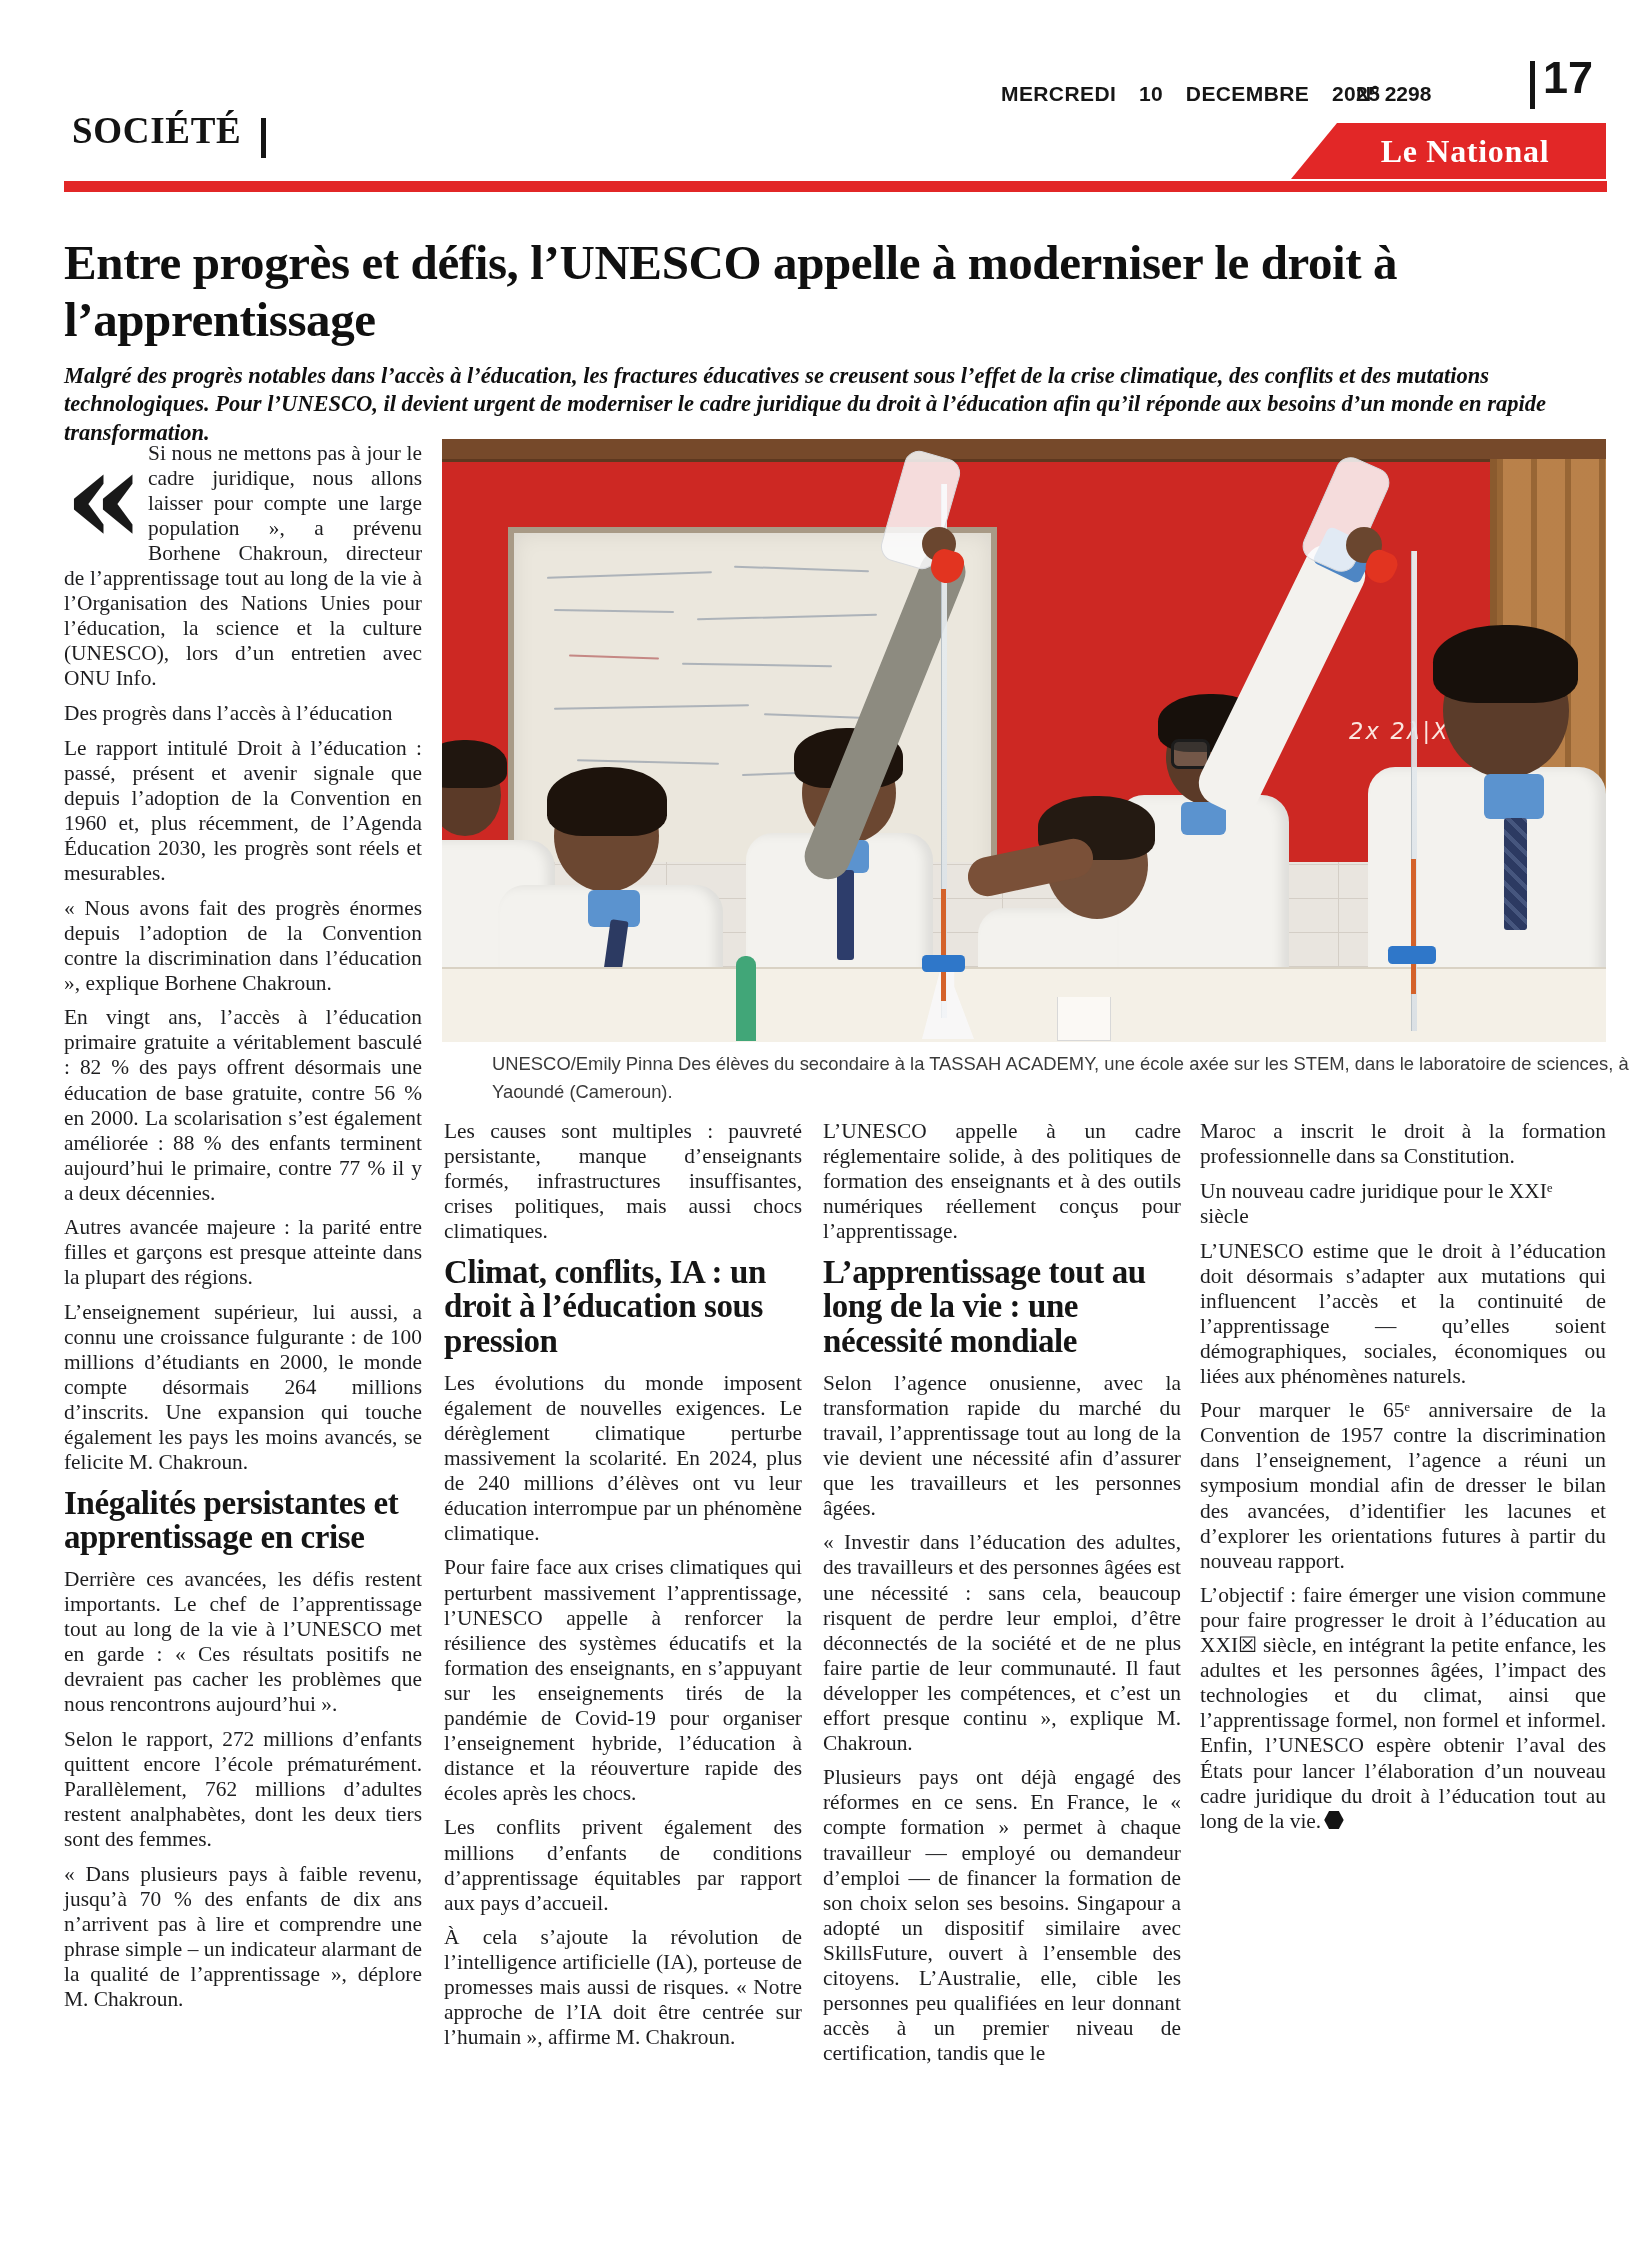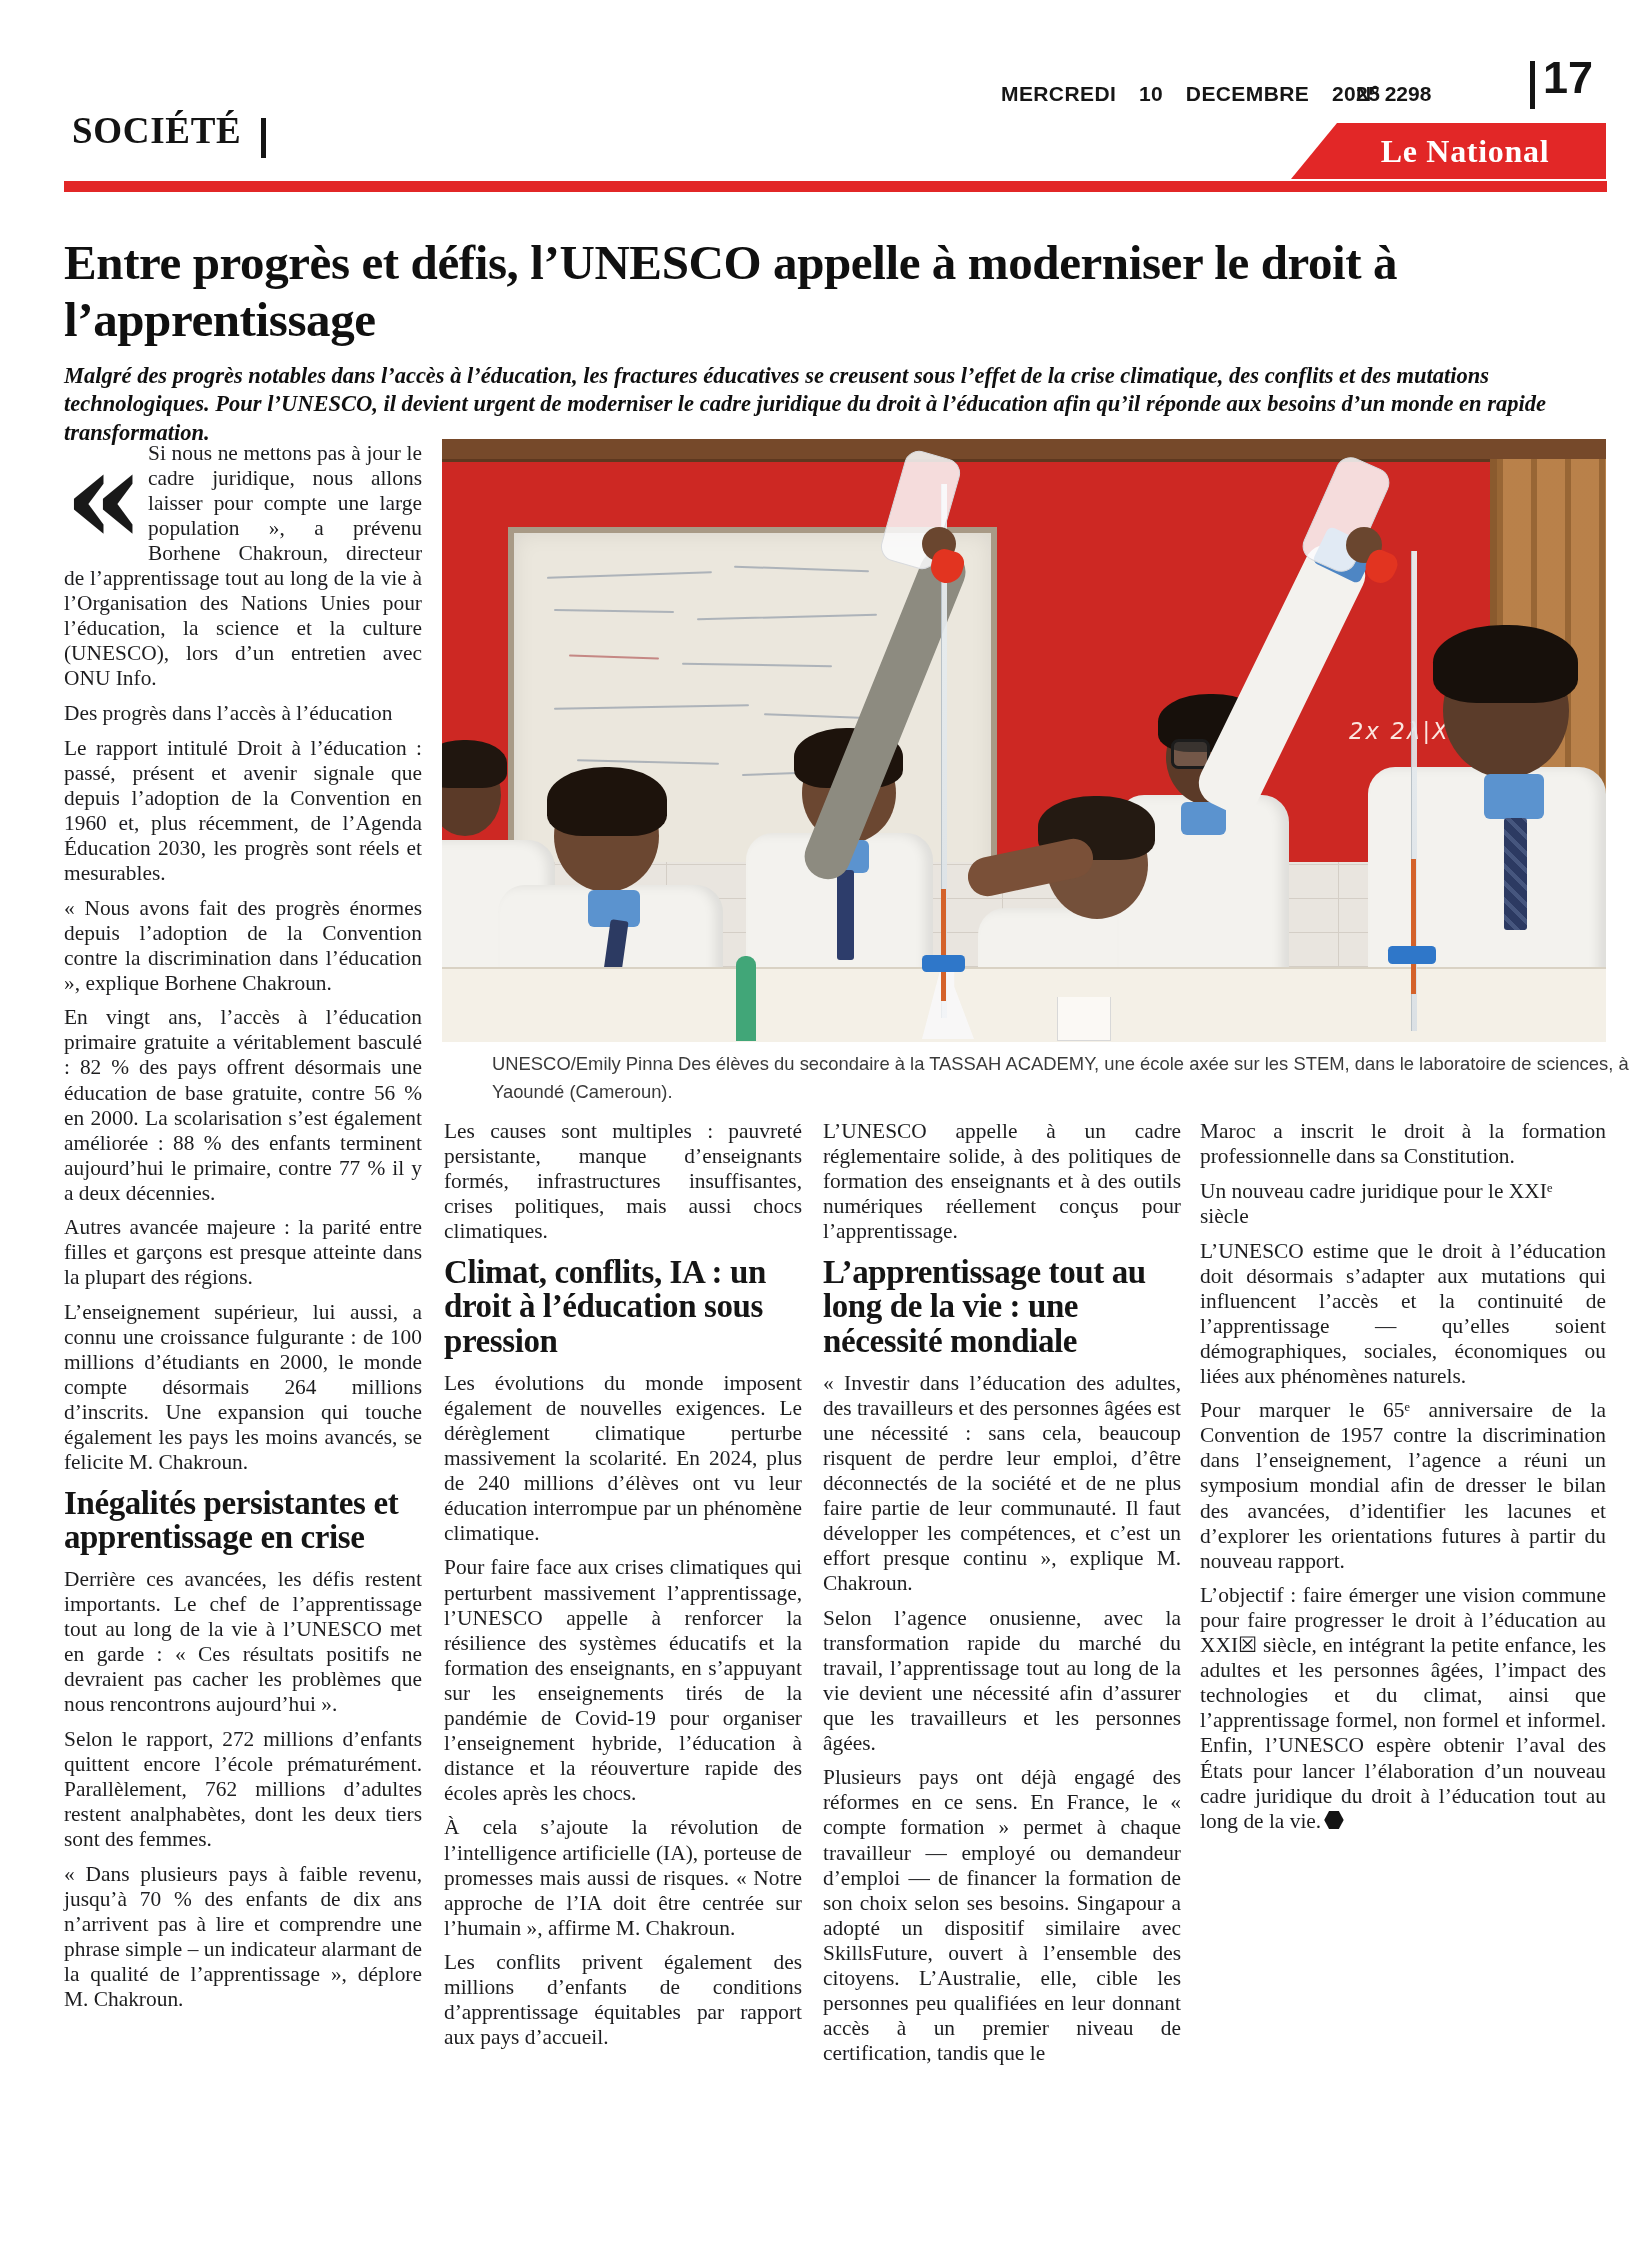--- a/index.html
+++ b/index.html
@@ -198,29 +198,29 @@
   <p>Derrière ces avancées, les défis restent importants. Le chef de l’apprentissage tout au long de la vie à l’UNESCO met en garde : « Ces résultats positifs ne devraient pas cacher les problèmes que nous rencontrons aujourd’hui ».</p>
   <p>Selon le rapport, 272 millions d’enfants quittent encore l’école prématurément. Parallèlement, 762 millions d’adultes restent analphabètes, dont les deux tiers sont des femmes.</p>
   <p>« Dans plusieurs pays à faible revenu, jusqu’à 70 % des enfants de dix ans n’arrivent pas à lire et comprendre une phrase simple – un indicateur alarmant de la qualité de l’apprentissage », déplore M. Chakroun.</p>
 </div>
 
 <div class="col col2">
   <p>Les causes sont multiples : pauvreté persistante, manque d’enseignants formés, infrastructures insuffisantes, crises politiques, mais aussi chocs climatiques.</p>
   <h2 class="subhead">Climat, conflits, IA : un droit à l’éducation sous pression</h2>
   <p>Les évolutions du monde imposent également de nouvelles exigences. Le dérèglement climatique perturbe massivement la scolarité. En 2024, plus de 240 millions d’élèves ont vu leur éducation interrompue par un phénomène climatique.</p>
   <p>Pour faire face aux crises climatiques qui perturbent massivement l’apprentissage, l’UNESCO appelle à renforcer la résilience des systèmes éducatifs et la formation des enseignants, en s’appuyant sur les enseignements tirés de la pandémie de Covid-19 pour organiser l’enseignement hybride, l’éducation à distance et la réouverture rapide des écoles après les chocs.</p>
+  <p>Les conflits privent également des millions d’enfants de conditions d’apprentissage équitables par rapport aux pays d’accueil.</p>
   <p>À cela s’ajoute la révolution de l’intelligence artificielle (IA), porteuse de promesses mais aussi de risques. « Notre approche de l’IA doit être centrée sur l’humain », affirme M. Chakroun.</p>
-  <p>Les conflits privent également des millions d’enfants de conditions d’apprentissage équitables par rapport aux pays d’accueil.</p>
 </div>
 
 <div class="col col3">
   <p>L’UNESCO appelle à un cadre réglementaire solide, à des politiques de formation des enseignants et à des outils numériques réellement conçus pour l’apprentissage.</p>
   <h2 class="subhead">L’apprentissage tout au long de la vie : une nécessité mondiale</h2>
+  <p>Selon l’agence onusienne, avec la transformation rapide du marché du travail, l’apprentissage tout au long de la vie devient une nécessité afin d’assurer que les travailleurs et les personnes âgées.</p>
   <p>« Investir dans l’éducation des adultes, des travailleurs et des personnes âgées est une nécessité : sans cela, beaucoup risquent de perdre leur emploi, d’être déconnectés de la société et de ne plus faire partie de leur communauté. Il faut développer les compétences, et c’est un effort presque continu », explique M. Chakroun.</p>
-  <p>Selon l’agence onusienne, avec la transformation rapide du marché du travail, l’apprentissage tout au long de la vie devient une nécessité afin d’assurer que les travailleurs et les personnes âgées.</p>
   <p>Plusieurs pays ont déjà engagé des réformes en ce sens. En France, le « compte formation » permet à chaque travailleur — employé ou demandeur d’emploi — de financer la formation de son choix selon ses besoins. Singapour a adopté un dispositif similaire avec SkillsFuture, ouvert à l’ensemble des citoyens. L’Australie, elle, cible les personnes peu qualifiées en leur donnant accès à un premier niveau de certification, tandis que le</p>
 </div>
 
 <div class="col col4">
   <p>Maroc a inscrit le droit à la formation professionnelle dans sa Constitution.</p>
   <p class="kicker">Un nouveau cadre juridique pour le XXIᵉ siècle</p>
   <p>L’UNESCO estime que le droit à l’éducation doit désormais s’adapter aux mutations qui influencent l’accès et la continuité de l’apprentissage — qu’elles soient démographiques, sociales, économiques ou liées aux phénomènes naturels.</p>
   <p>Pour marquer le 65ᵉ anniversaire de la Convention de 1957 contre la discrimination dans l’enseignement, l’agence a réuni un symposium mondial afin de dresser le bilan des avancées, d’identifier les lacunes et d’explorer les orientations futures à partir du nouveau rapport.</p>
   <p>
     <span>L’objectif : faire émerger une vision commune pour faire progresser le droit à l’éducation au XXI☒ siècle, en intégrant la petite enfance, les adultes et les personnes âgées, l’impact des technologies et du climat, ainsi que l’apprentissage formel, non formel et informel. Enfin, l’UNESCO espère obtenir l’aval des États pour lancer l’élaboration d’un nouveau cadre juridique du droit à l’éducation tout au long de la vie.</span><span class="end-mark"></span>

